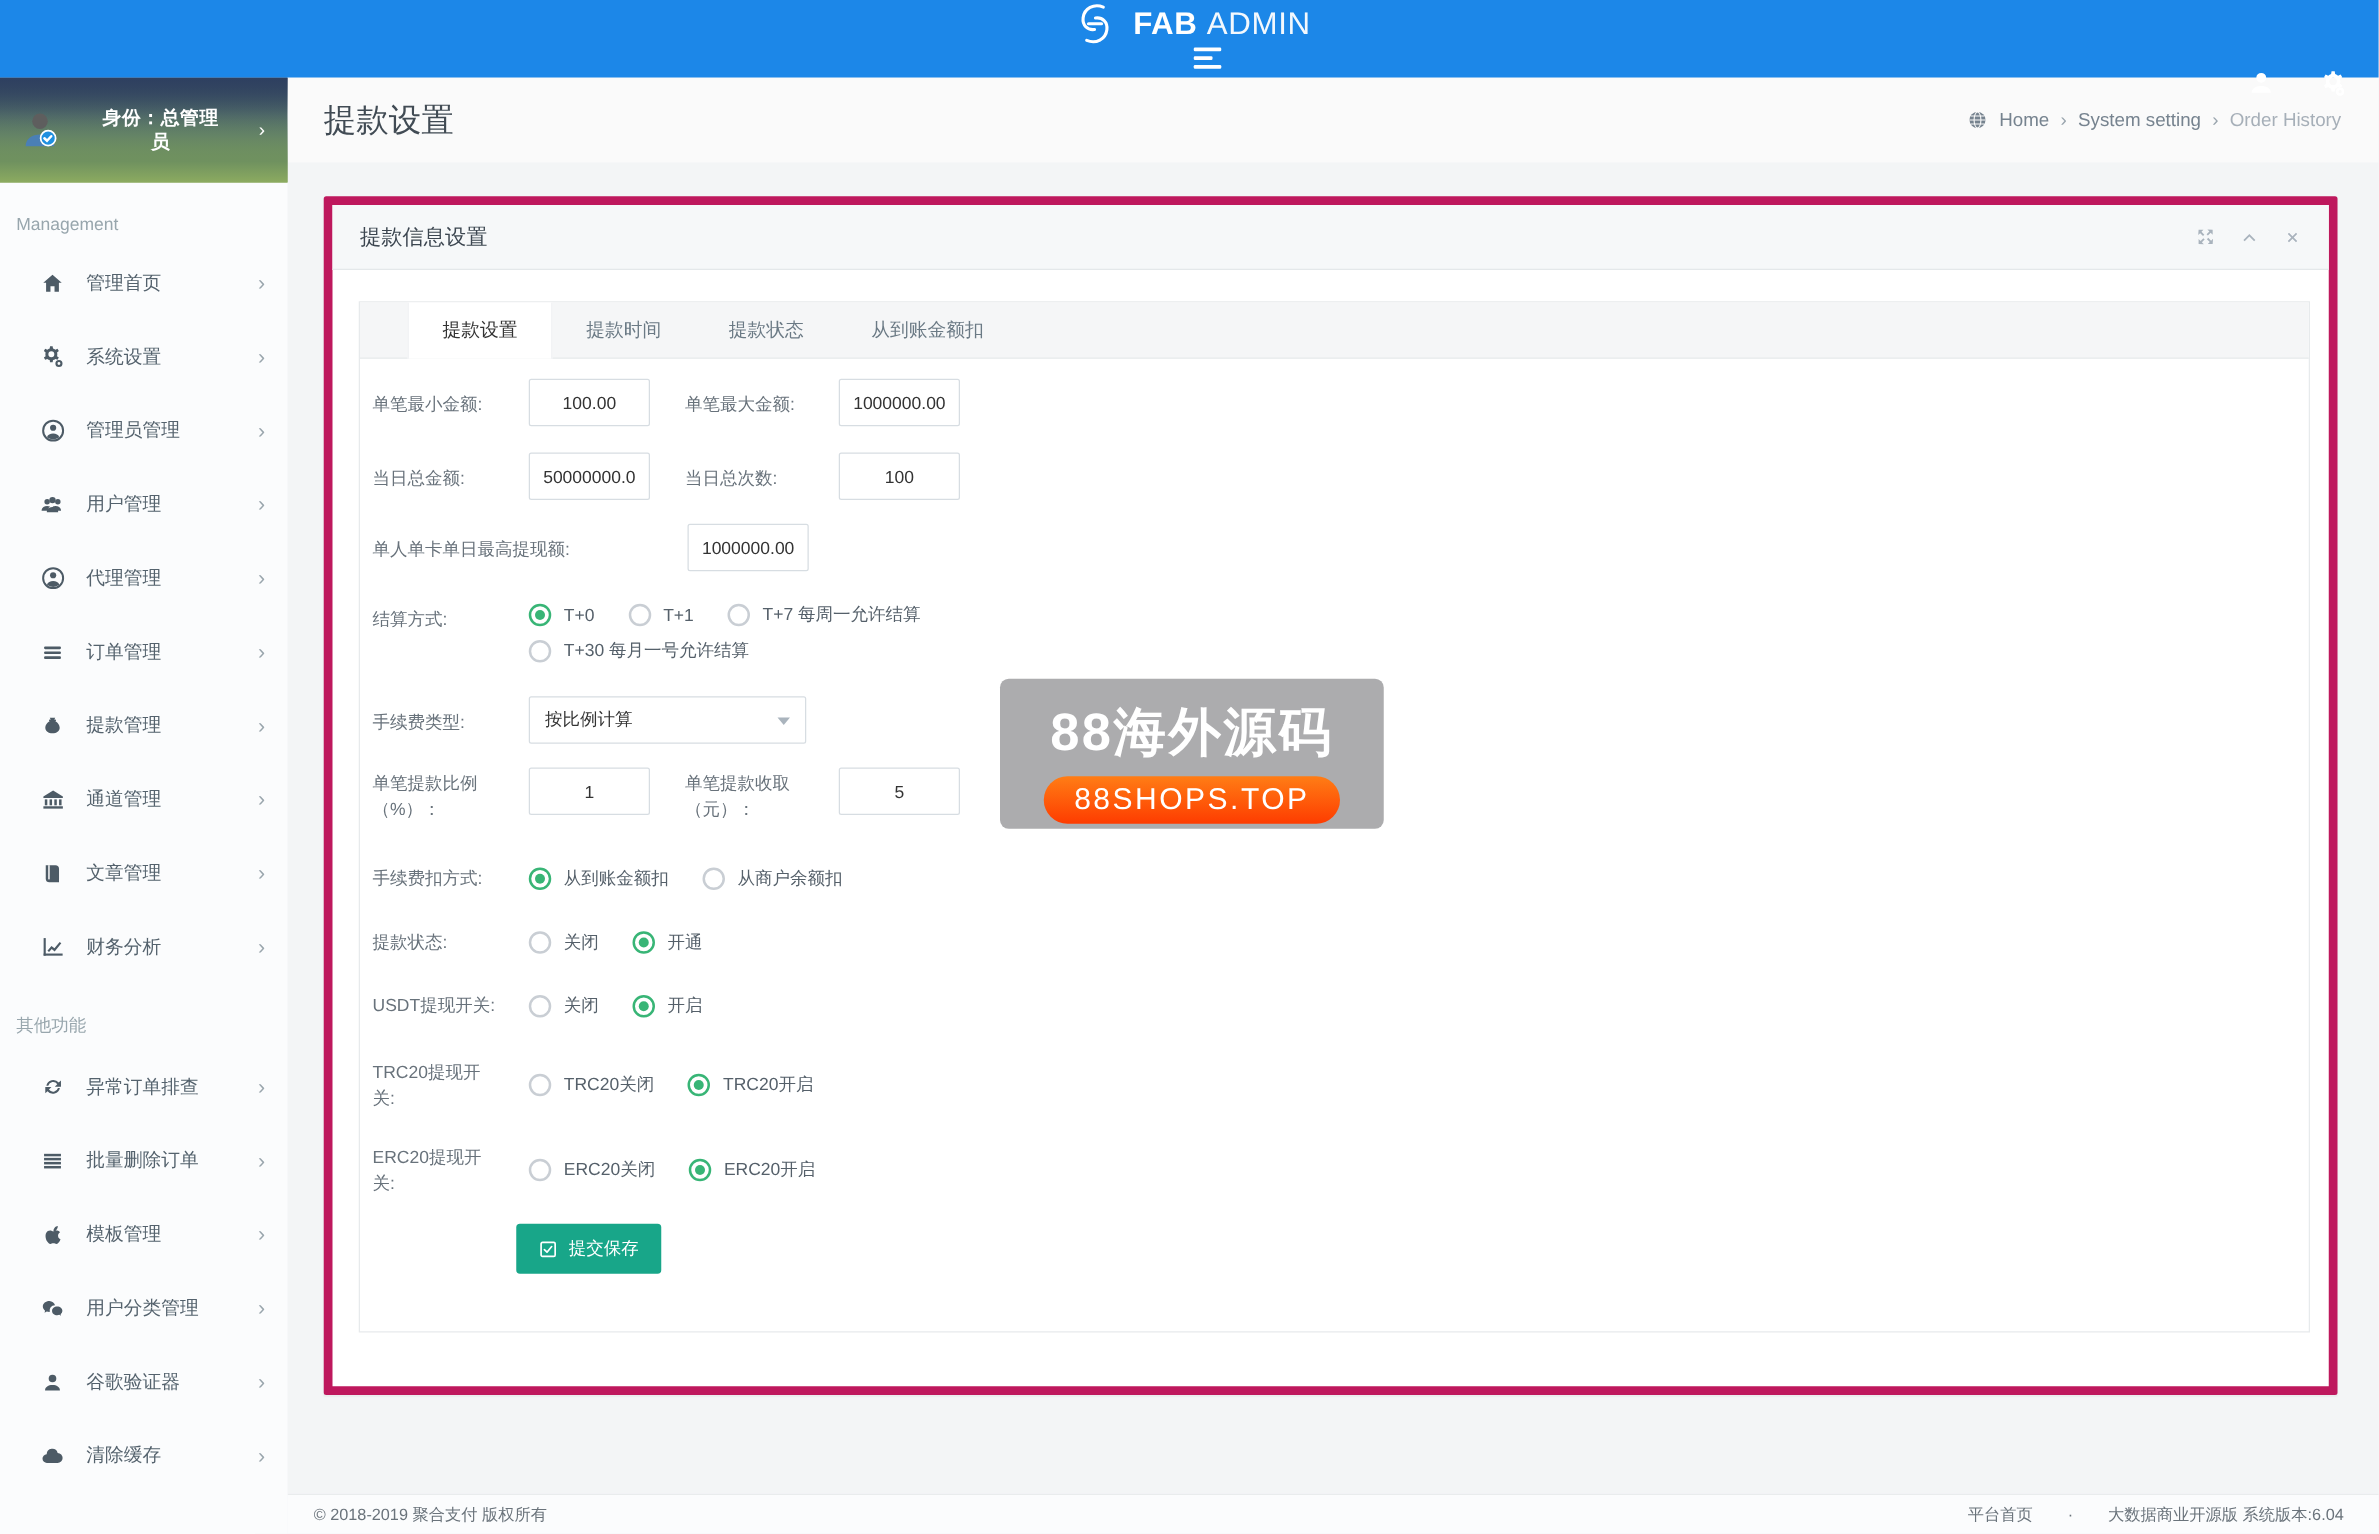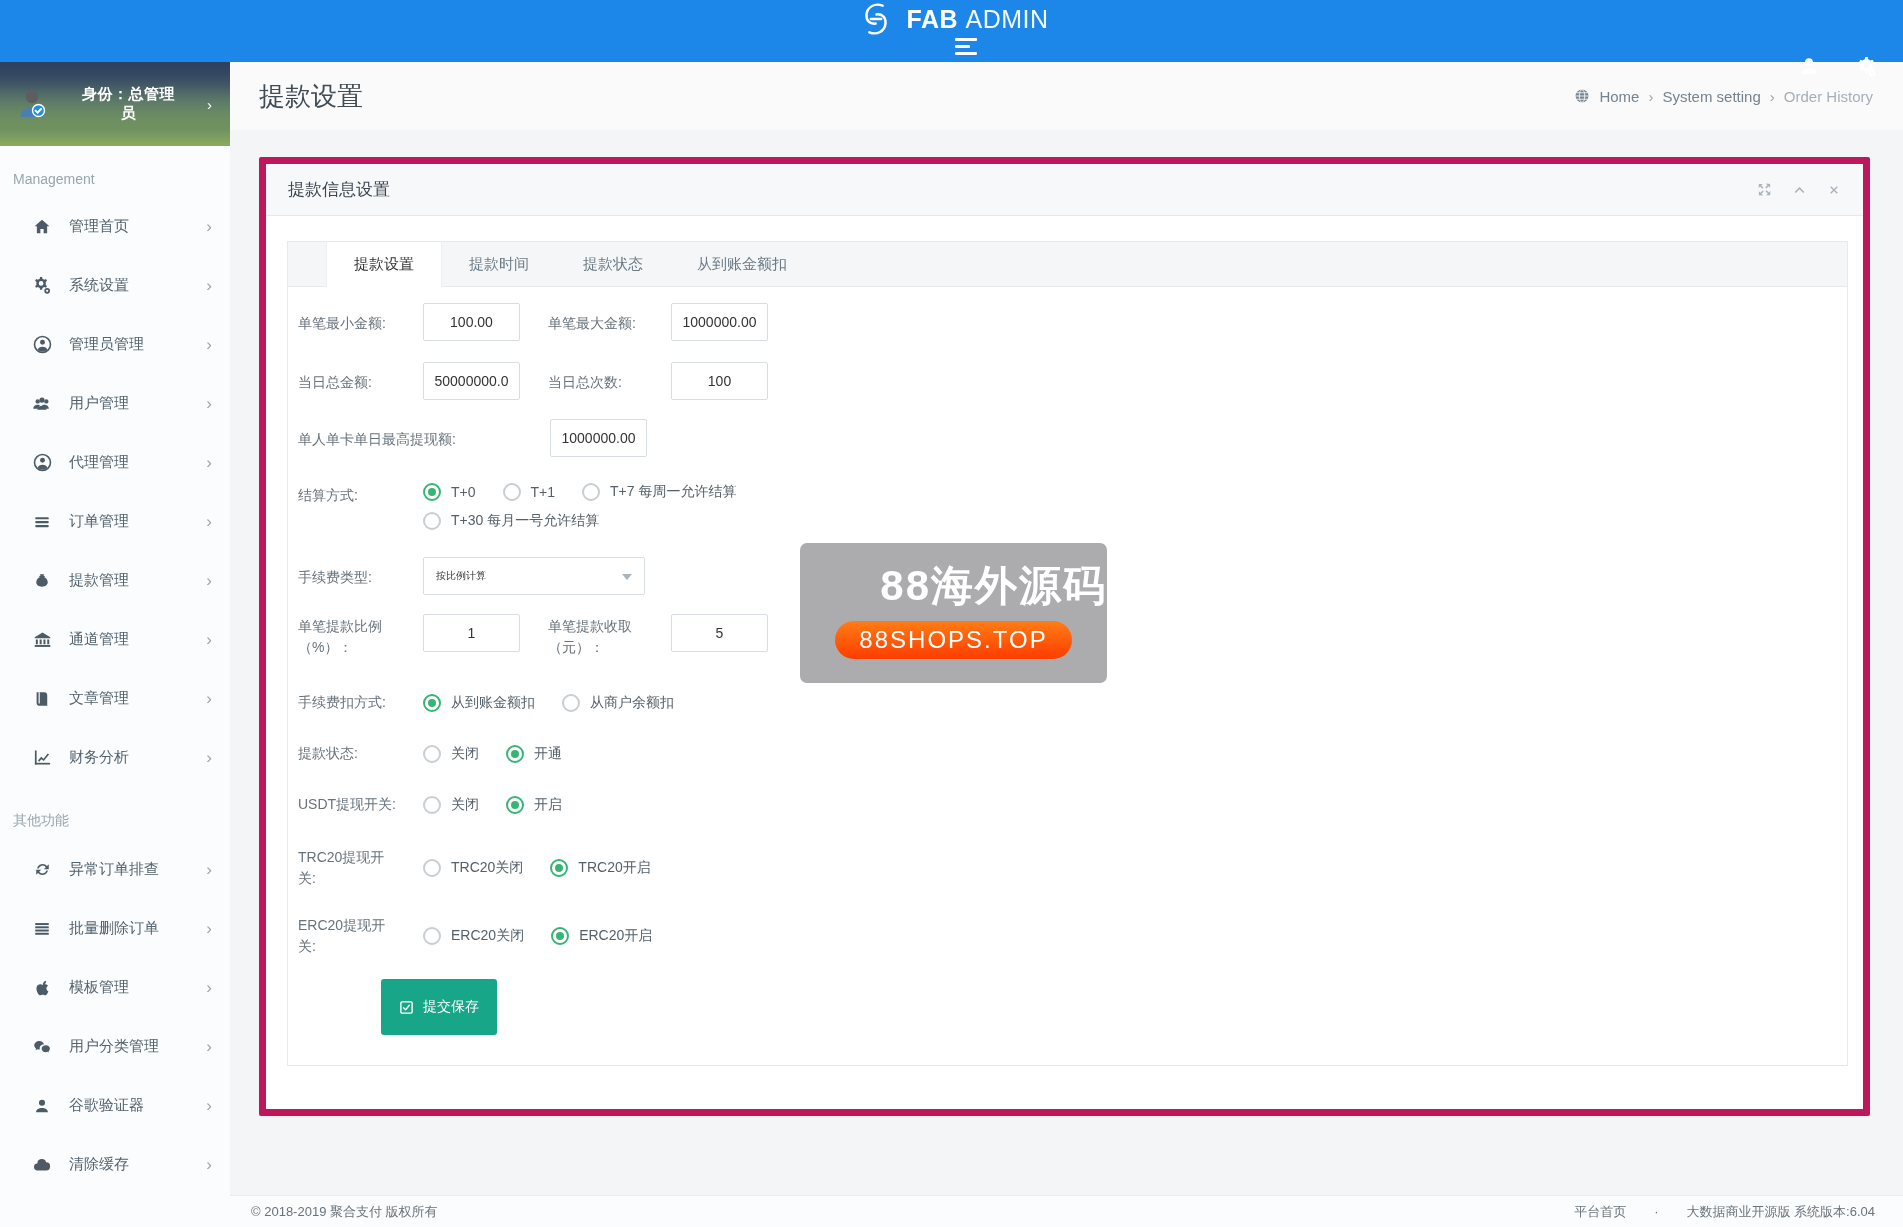--- a/index.html
+++ b/index.html
@@ -52,31 +52,31 @@
   .tab { padding:0 27px; display:flex; align-items:center; font-size:15px; color:#6b7a85; cursor:pointer; }
   .tab.active { background:#fff; color:#333; margin-bottom:-1px; border-left:1px solid #eef0f2; border-right:1px solid #eef0f2; }
   
   .form { padding:16px 0 0 10px; }
   .frow { display:flex; align-items:flex-start; }
   .flabel { width:125px; padding-top:10px; font-size:14px; color:#68727b; line-height:1.5; }
   .flabel.nowrap { width:252px; white-space:nowrap; }
   .flabel.narrow { width:96px; margin-right:29px; }
   .flabel2 { width:123px; margin-left:28px; padding-top:10px; font-size:14px; color:#68727b; line-height:1.5; }
   .finput { height:38px; width:97px; border:1px solid #d7dde2; border-radius:2px; padding:0 10px; font-size:14px; color:#333; background:#fff; outline:none; font-family:inherit;text-align:center; }
-  .fselect { width:222px; height:38px; border:1px solid #d7dde2; border-radius:2px; display:flex; align-items:center; padding:0 12px; font-size:10px; color:#333; position:relative; cursor:pointer; background:#fff; }
+  .fselect { width:222px; height:38px; border:1px solid #d7dde2; border-radius:2px; display:flex; align-items:center; padding:0 12px; font-size:14px; color:#333; position:relative; cursor:pointer; background:#fff; }
   .fselect .caret { position:absolute; right:12px; top:16px; width:0; height:0; border-left:5px solid transparent; border-right:5px solid transparent; border-top:6px solid #aab4bd; }
   .radio-group { display:flex; align-items:center; flex-wrap:wrap; }
   .radio { display:flex; align-items:center; gap:10px; margin-right:27px; cursor:pointer; }
   .rdot { width:18px; height:18px; border-radius:50%; border:2px solid #c9ced4; background:#fff; position:relative; flex:0 0 auto; }
   .radio.checked .rdot { border-color:#38b576; }
   .radio.checked .rdot::after { content:""; position:absolute; left:3px; top:3px; width:8px; height:8px; border-radius:50%; background:#38b576; }
   .rlabel { font-size:14px; color:#55606a; }
-  .btn-submit { margin:22px 0 0 83px; background:#18a689; border:none; color:#fff; height:56px; padding:0 18px; font-size:14px; border-radius:3px; display:inline-flex; align-items:center; gap:9px; cursor:pointer; font-family:inherit; }
-  
-  .watermark { position:absolute; left:800px; top:543px; width:307px; height:140px; background:rgba(168,168,170,.95); border-radius:7px; z-index:30; text-align:right; }
+  .btn-submit { margin:22px 0 0 115px; background:#18a689; border:none; color:#fff; height:40px; padding:0 18px; font-size:14px; border-radius:3px; display:inline-flex; align-items:center; gap:9px; cursor:pointer; font-family:inherit; }
+  
+  .watermark { position:absolute; left:800px; top:543px; width:307px; height:120px; background:rgba(168,168,170,.95); border-radius:7px; z-index:30; text-align:center; }
   .wm-title { margin-top:20px; font-size:42px; font-weight:bold; color:#fff; letter-spacing:2px; line-height:1.1; }
   .wm-badge { margin:12px auto 0; width:237px; height:38px; border-radius:19px; background:linear-gradient(180deg,#ff7d15,#fe3c00); color:#fff; font-size:24px; font-weight:normal; letter-spacing:2px; display:flex; align-items:center; justify-content:center; }
   
   .footer { position:absolute; left:0; right:0; bottom:0; height:32px; background:#fbfcfd; border-top:1px solid #e9eced; display:flex; align-items:center; padding:0 28px 0 21px; font-size:13px; color:#6a737b; }
   .footer-right { margin-left:auto; display:flex; align-items:center; gap:28px; }
   .footer-home { cursor:pointer; }
   svg { display:block; }
 </style>
 </head>
 <body>

